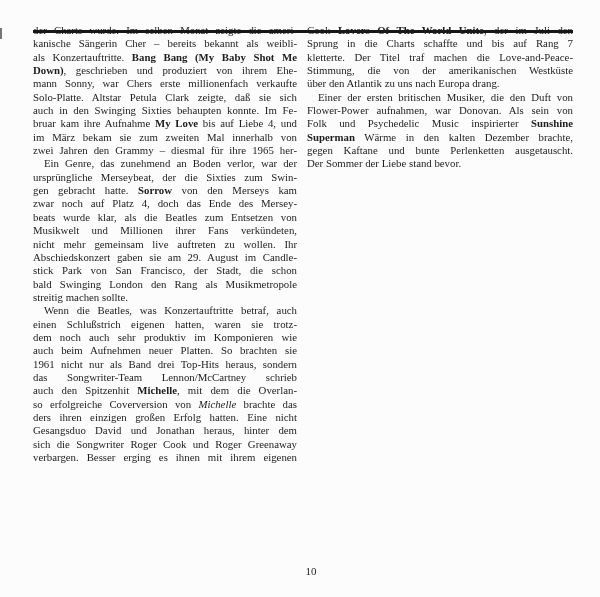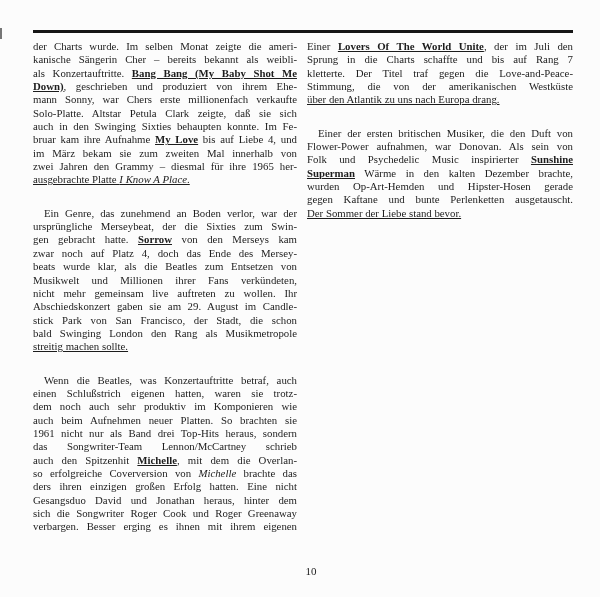--- a/index.html
+++ b/index.html
@@ -19,35 +19,35 @@
   }
   .edge-artifact{
     position:absolute;
     left:0;top:28px;
     width:2px;height:11px;
     background:#4a4a4a;
     opacity:.75;
   }
   .col{
     position:absolute;
-    top:40px;
+    top:24px;
     font-size:10.8px;
     line-height:13.35px;
   }
   .col-left{left:33px;width:264px;}
   .col-right{left:307px;width:266px;}
   .ln{
     height:13.35px;
     overflow:hidden;
     text-align:justify;
     text-align-last:justify;
   }
-  .ln.end{text-align-last:left;text-decoration:underline;}
-  .ln.ind{padding-left:11px;margin-top:20px;}
-  .b{font-weight:bold;text-decoration:underline;}
+  .ln.end{text-align-last:left;}
+  .ln.ind{padding-left:11px;}
+  .b{font-weight:bold;}
   .i{font-style:italic;}
   .page-number{
     position:absolute;
     left:0;top:565px;
     width:600px;
     text-align:center;
     font-size:11px;
     color:#222222;
     padding-left:11px;
   }
@@ -62,21 +62,20 @@
       <div class="ln"><span>der Charts wurde. Im selben Monat zeigte die ameri-</span></div>
       <div class="ln"><span>kanische Sängerin Cher – bereits bekannt als weibli-</span></div>
       <div class="ln"><span>als Konzertauftritte. </span><span class="b">Bang Bang (My Baby Shot Me</span></div>
       <div class="ln"><span class="b">Down)</span><span>, geschrieben und produziert von ihrem Ehe-</span></div>
       <div class="ln"><span>mann Sonny, war Chers erste millionenfach verkaufte</span></div>
       <div class="ln"><span>Solo-Platte. Altstar Petula Clark zeigte, daß sie sich</span></div>
       <div class="ln"><span>auch in den Swinging Sixties behaupten konnte. Im Fe-</span></div>
       <div class="ln"><span>bruar kam ihre Aufnahme </span><span class="b">My Love</span><span> bis auf Liebe 4, und</span></div>
       <div class="ln"><span>im März bekam sie zum zweiten Mal innerhalb von</span></div>
       <div class="ln"><span>zwei Jahren den Grammy – diesmal für ihre 1965 her-</span></div>
-      <div class="ln end"><span>ausgebrachte Platte </span><span class="i">I Know A Place</span><span>.</span></div>
       <div class="ln ind"><span>Ein Genre, das zunehmend an Boden verlor, war der</span></div>
       <div class="ln"><span>ursprüngliche Merseybeat, der die Sixties zum Swin-</span></div>
       <div class="ln"><span>gen gebracht hatte. </span><span class="b">Sorrow</span><span> von den Merseys kam</span></div>
       <div class="ln"><span>zwar noch auf Platz 4, doch das Ende des Mersey-</span></div>
       <div class="ln"><span>beats wurde klar, als die Beatles zum Entsetzen von</span></div>
       <div class="ln"><span>Musikwelt und Millionen ihrer Fans verkündeten,</span></div>
       <div class="ln"><span>nicht mehr gemeinsam live auftreten zu wollen. Ihr</span></div>
       <div class="ln"><span>Abschiedskonzert gaben sie am 29. August im Candle-</span></div>
       <div class="ln"><span>stick Park von San Francisco, der Stadt, die schon</span></div>
       <div class="ln"><span>bald Swinging London den Rang als Musikmetropole</span></div>
@@ -88,27 +87,26 @@
       <div class="ln"><span>1961 nicht nur als Band drei Top-Hits heraus, sondern</span></div>
       <div class="ln"><span>das Songwriter-Team Lennon/McCartney schrieb</span></div>
       <div class="ln"><span>auch den Spitzenhit </span><span class="b">Michelle</span><span>, mit dem die Overlan-</span></div>
       <div class="ln"><span>so erfolgreiche Coverversion von </span><span class="i">Michelle</span><span> brachte das</span></div>
       <div class="ln"><span>ders ihren einzigen großen Erfolg hatten. Eine nicht</span></div>
       <div class="ln"><span>Gesangsduo David und Jonathan heraus, hinter dem</span></div>
       <div class="ln"><span>sich die Songwriter Roger Cook und Roger Greenaway</span></div>
       <div class="ln"><span>verbargen. Besser erging es ihnen mit ihrem eigenen</span></div>
     </div>
   <div class="col col-right">
-      <div class="ln"><span>Einer </span><span class="b">Lovers Of The World Unite</span><span>, der im Juli den</span></div>
+      <div class="ln"><span>Cook </span><span class="b">Lovers Of The World Unite</span><span>, der im Juli den</span></div>
       <div class="ln"><span>Sprung in die Charts schaffte und bis auf Rang 7</span></div>
-      <div class="ln"><span>kletterte. Der Titel traf gegen die Love-and-Peace-</span></div>
+      <div class="ln"><span>kletterte. Der Titel traf machen die Love-and-Peace-</span></div>
       <div class="ln"><span>Stimmung, die von der amerikanischen Westküste</span></div>
       <div class="ln end"><span>über den Atlantik zu uns nach Europa drang.</span></div>
       <div class="ln ind"><span>Einer der ersten britischen Musiker, die den Duft von</span></div>
       <div class="ln"><span>Flower-Power aufnahmen, war Donovan. Als sein von</span></div>
       <div class="ln"><span>Folk und Psychedelic Music inspirierter </span><span class="b">Sunshine</span></div>
       <div class="ln"><span class="b">Superman</span><span> Wärme in den kalten Dezember brachte,</span></div>
-      <div class="ln"><span>wurden Op-Art-Hemden und Hipster-Hosen gerade</span></div>
       <div class="ln"><span>gegen Kaftane und bunte Perlenketten ausgetauscht.</span></div>
       <div class="ln end"><span>Der Sommer der Liebe stand bevor.</span></div>
     </div>
   <div class="page-number">10</div>
 </div>
 
 </body></html>

